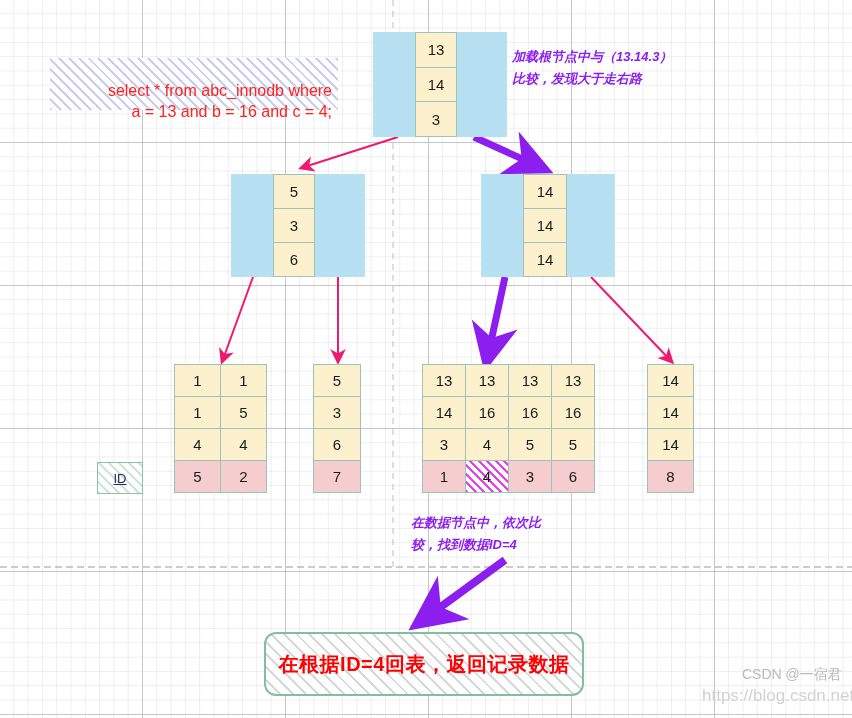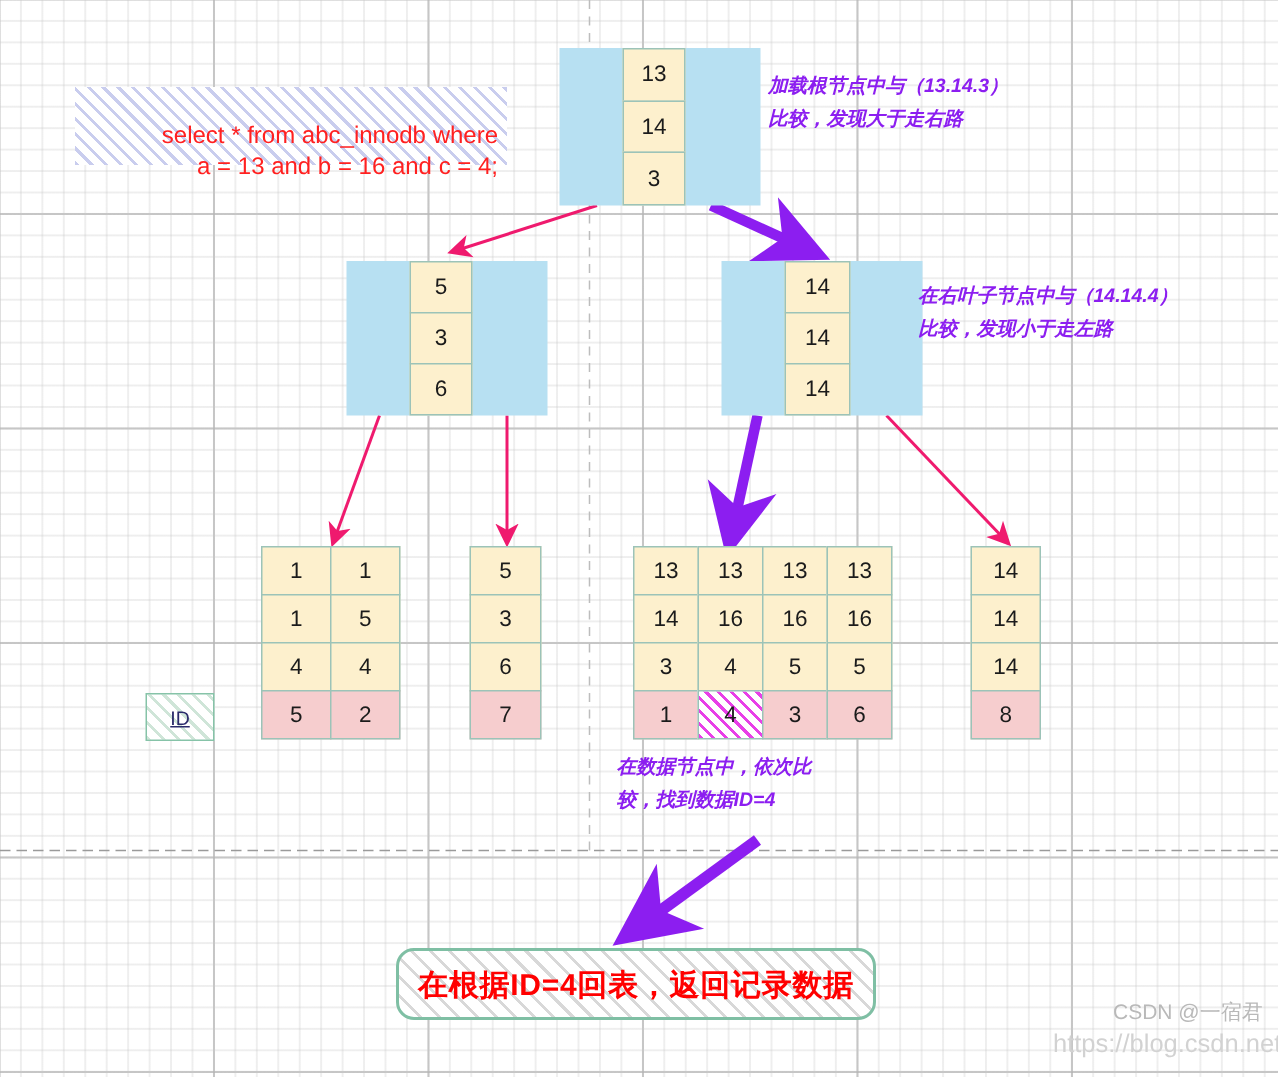--- a/index.html
+++ b/index.html
@@ -186,24 +186,20 @@
   </div>
 
   <div class="node" style="left:481px;top:174px;width:134px;height:103px;">
     <div class="cells" style="left:42px;width:44px;">
       <div class="cell">14</div>
       <div class="cell">14</div>
       <div class="cell">14</div>
     </div>
   </div>
 
-  <div class="anno" style="left:612px;top:186px;">
-    <div>在右叶子节点中与（14.14.4）</div>
-    <div>比较，发现小于走左路</div>
-  </div>
 
   <div class="leaf" style="left:174px;top:364px;">
     <div class="col" style="width:47px;">
       <div class="lcell" style="height:33px;">1</div>
       <div class="lcell" style="height:33px;">1</div>
       <div class="lcell" style="height:33px;">4</div>
       <div class="lcell pink" style="height:33px;">5</div>
     </div>
     <div class="col" style="width:47px;">
       <div class="lcell" style="height:33px;">1</div>
@@ -255,25 +251,25 @@
       <div class="lcell" style="height:33px;">14</div>
       <div class="lcell" style="height:33px;">14</div>
       <div class="lcell pink" style="height:33px;">8</div>
     </div>
   </div>
 
   <div class="idbox" style="left:97px;top:462px;width:46px;height:32px;">
     <span>ID</span>
   </div>
 
-  <div class="anno" style="left:411px;top:500px;">
+  <div class="anno" style="left:411px;top:512px;">
     <div>在数据节点中，依次比</div>
     <div>较，找到数据ID=4</div>
   </div>
 
-  <div class="resultbox" style="left:264px;top:632px;width:320px;height:48px;">
+  <div class="resultbox" style="left:264px;top:632px;width:320px;height:64px;">
     <span>在根据ID=4回表，返回记录数据</span>
   </div>
 
   <div class="wm small" style="left:702px;top:686px;">https://blog.csdn.net</div>
   <div class="wm" style="left:712px;top:666px;margin-left:30px;">CSDN @一宿君</div>
 
 </div>
 
 </body></html>

